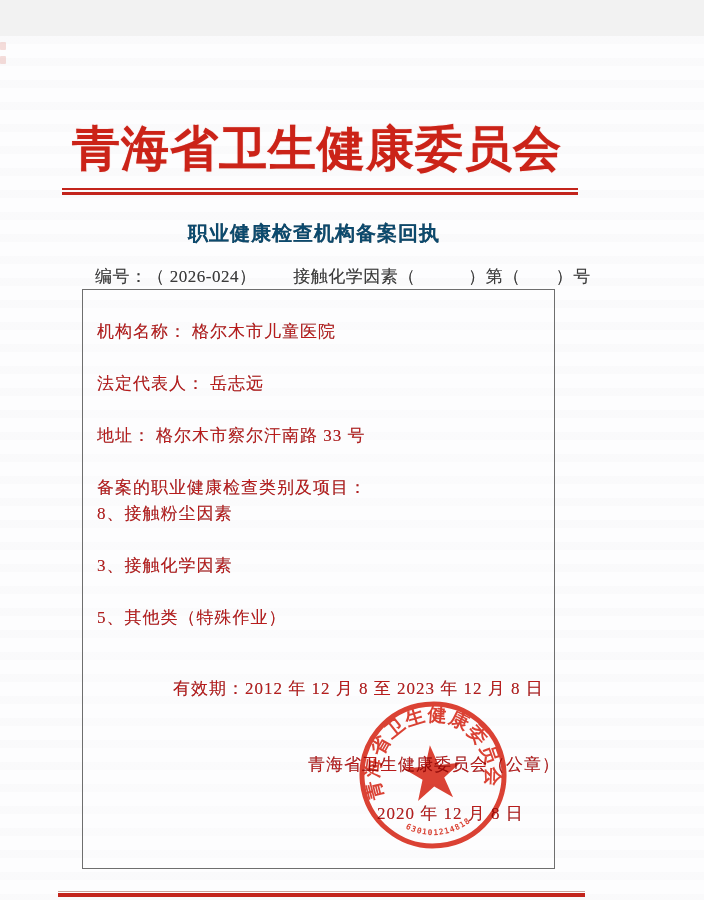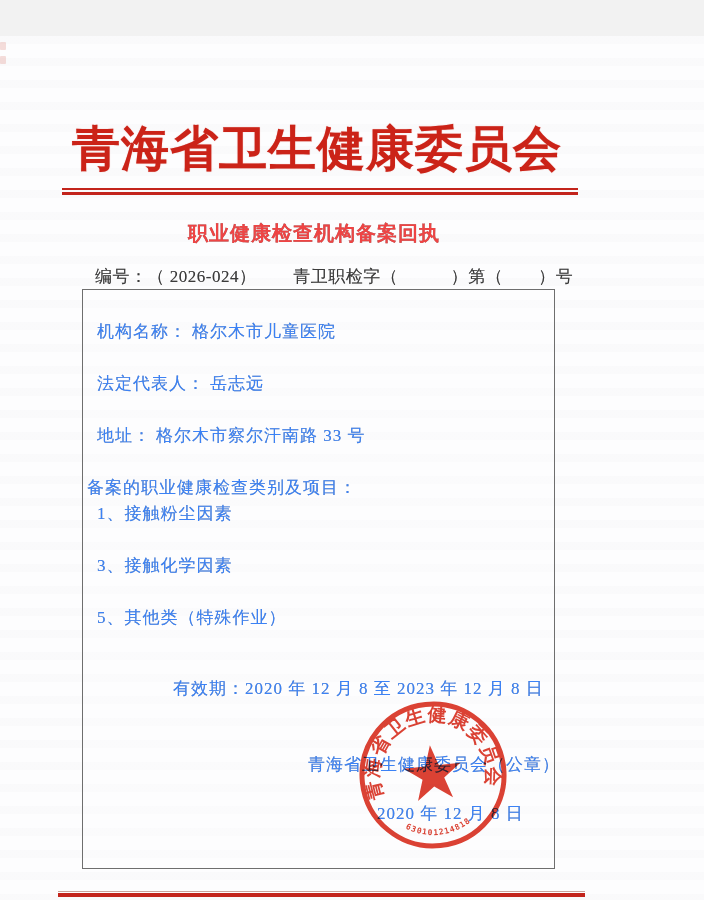--- a/index.html
+++ b/index.html
@@ -40,47 +40,47 @@
     white-space:nowrap;
   }
   .rule-double{position:absolute;left:62px;top:152px;width:516px;}
   .rule-double .thin{height:2px;background:#c3241c;}
   .rule-double .gap{height:2px;}
   .rule-double .thick{height:3px;background:#c3241c;}
 
   .doc-title{
     position:absolute;left:64px;top:184px;width:500px;
     margin:0;text-align:center;
-    font-size:20px;font-weight:bold;color:#ef4444;
+    font-size:20px;font-weight:bold;color:#0c4a6e;
     letter-spacing:1px;white-space:nowrap;
     text-shadow:0 0 .5px rgba(0,0,0,.5);
   }
   .number-line{
     position:absolute;left:95px;top:229px;
     font-size:17px;color:#3b3b3b;white-space:nowrap;
     letter-spacing:.5px;
     text-shadow:0 0 .4px rgba(0,0,0,.35);
   }
   .number-line .ref{margin-left:32px;}
 
   .form-box{
     position:absolute;left:82px;top:253px;
     width:471px;height:578px;
     border:1px solid #6e6e6e;
     background:rgba(255,255,255,.25);
   }
   .form-box .line{
     position:absolute;white-space:nowrap;
-    font-size:17px;color:#3b82f6;letter-spacing:1px;
+    font-size:17px;color:#b91c1c;letter-spacing:1px;
     text-shadow:0 0 .4px rgba(0,0,0,.35);
   }
   .f-org{left:14px;top:30px;}
   .f-rep{left:14px;top:82px;text-align:right;}
   .f-addr{left:14px;top:134px;}
-  .f-cathead{left:4px;top:186px;}
+  .f-cathead{left:14px;top:186px;}
   .f-cat0{left:14px;top:212px;}
   .f-cat1{left:14px;top:238px;}
   .f-cat2{left:14px;top:264px;}
   .f-cat3{left:14px;top:290px;}
   .f-cat4{left:14px;top:316px;}
   .f-validity{left:90px;top:387px;font-size:17.5px;}
   .f-issuer{left:225px;top:463px;font-size:16px;}
   .f-date{left:294px;top:512px;font-size:17px;}
   .field-value{margin-left:5px;}
 
@@ -109,40 +109,40 @@
   <div class="rule-double">
     <div class="thin"></div>
     <div class="gap"></div>
     <div class="thick"></div>
   </div>
 
   <h2 class="doc-title">职业健康检查机构备案回执</h2>
 
   <div class="number-line">
     <span class="serial">编号：（ 2026-024）</span>
-    <span class="ref">青卫职检字（　　　）第（　　）号</span>
+    <span class="ref">接触化学因素（　　　）第（　　）号</span>
   </div>
 
   <div class="form-box">
     <div class="line f-org">
       <span>机构名称：</span><span class="field-value">格尔木市儿童医院</span>
     </div>
     <div class="line f-rep">
       <span>法定代表人：</span><span class="field-value">岳志远</span>
     </div>
     <div class="line f-addr">
       <span>地址：</span><span class="field-value">格尔木市察尔汗南路 33 号</span>
     </div>
 
     <div class="line f-cathead">备案的职业健康检查类别及项目：</div>
-    <div class="line f-cat0">1、接触粉尘因素</div>
+    <div class="line f-cat0">8、接触粉尘因素</div>
     <div class="line f-cat2">3、接触化学因素</div>
     <div class="line f-cat4">5、其他类（特殊作业）</div>
 
-    <div class="line f-validity">有效期：2020 年 12 月 8 至 2023 年 12 月 8 日</div>
+    <div class="line f-validity">有效期：2012 年 12 月 8 至 2023 年 12 月 8 日</div>
     <div class="line f-issuer">青海省卫生健康委员会（公章）</div>
     <div class="line f-date">2020 年 12 月 8 日</div>
   </div>
 
   <svg class="stamp" viewBox="0 0 170 170" xmlns="http://www.w3.org/2000/svg">
     <defs>
       <path id="arcTop" d="M 34.3 103.5 A 54 54 0 1 1 135.7 103.5" fill="none"></path>
       <path id="arcBottom" d="M 46.4 131 A 60 60 0 0 0 123.6 131" fill="none"></path>
     </defs>
     <circle cx="85" cy="85" r="71" fill="none" stroke="#da3222" stroke-width="5"></circle>

